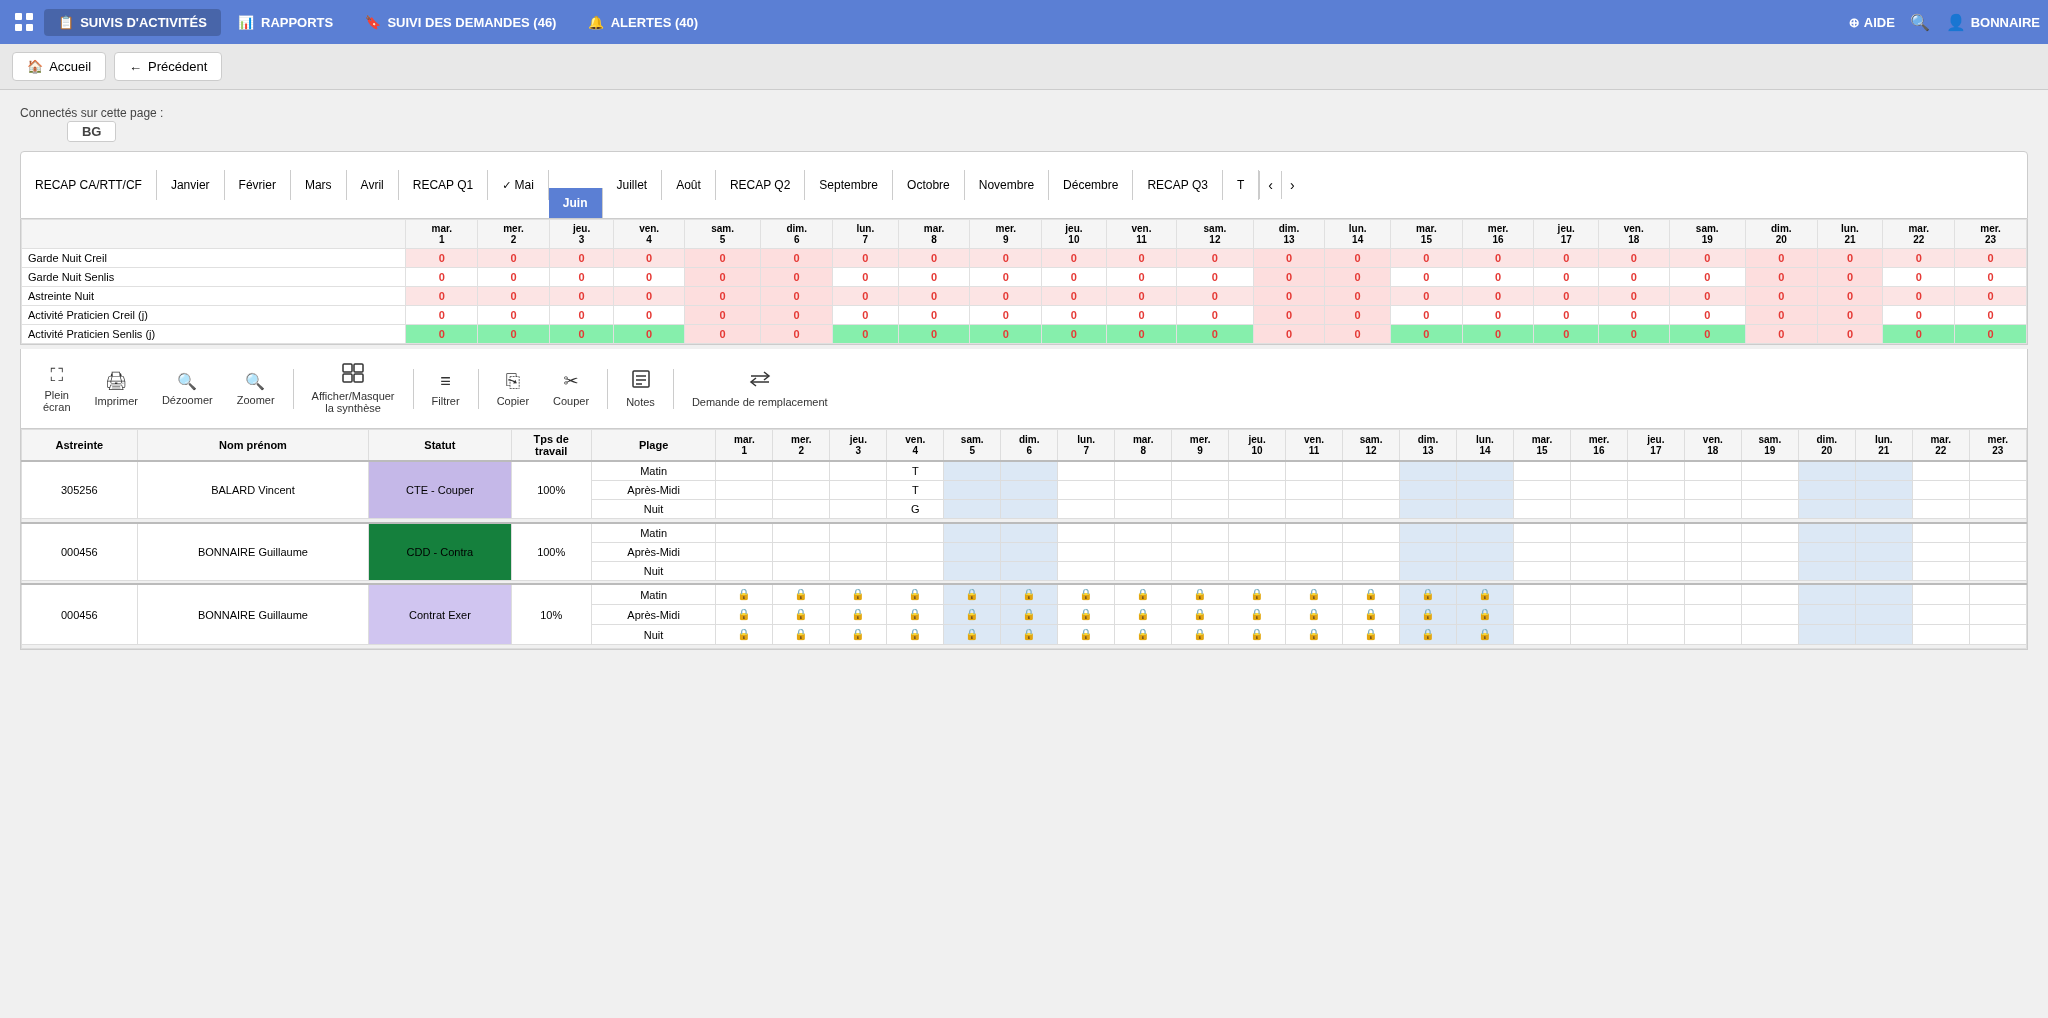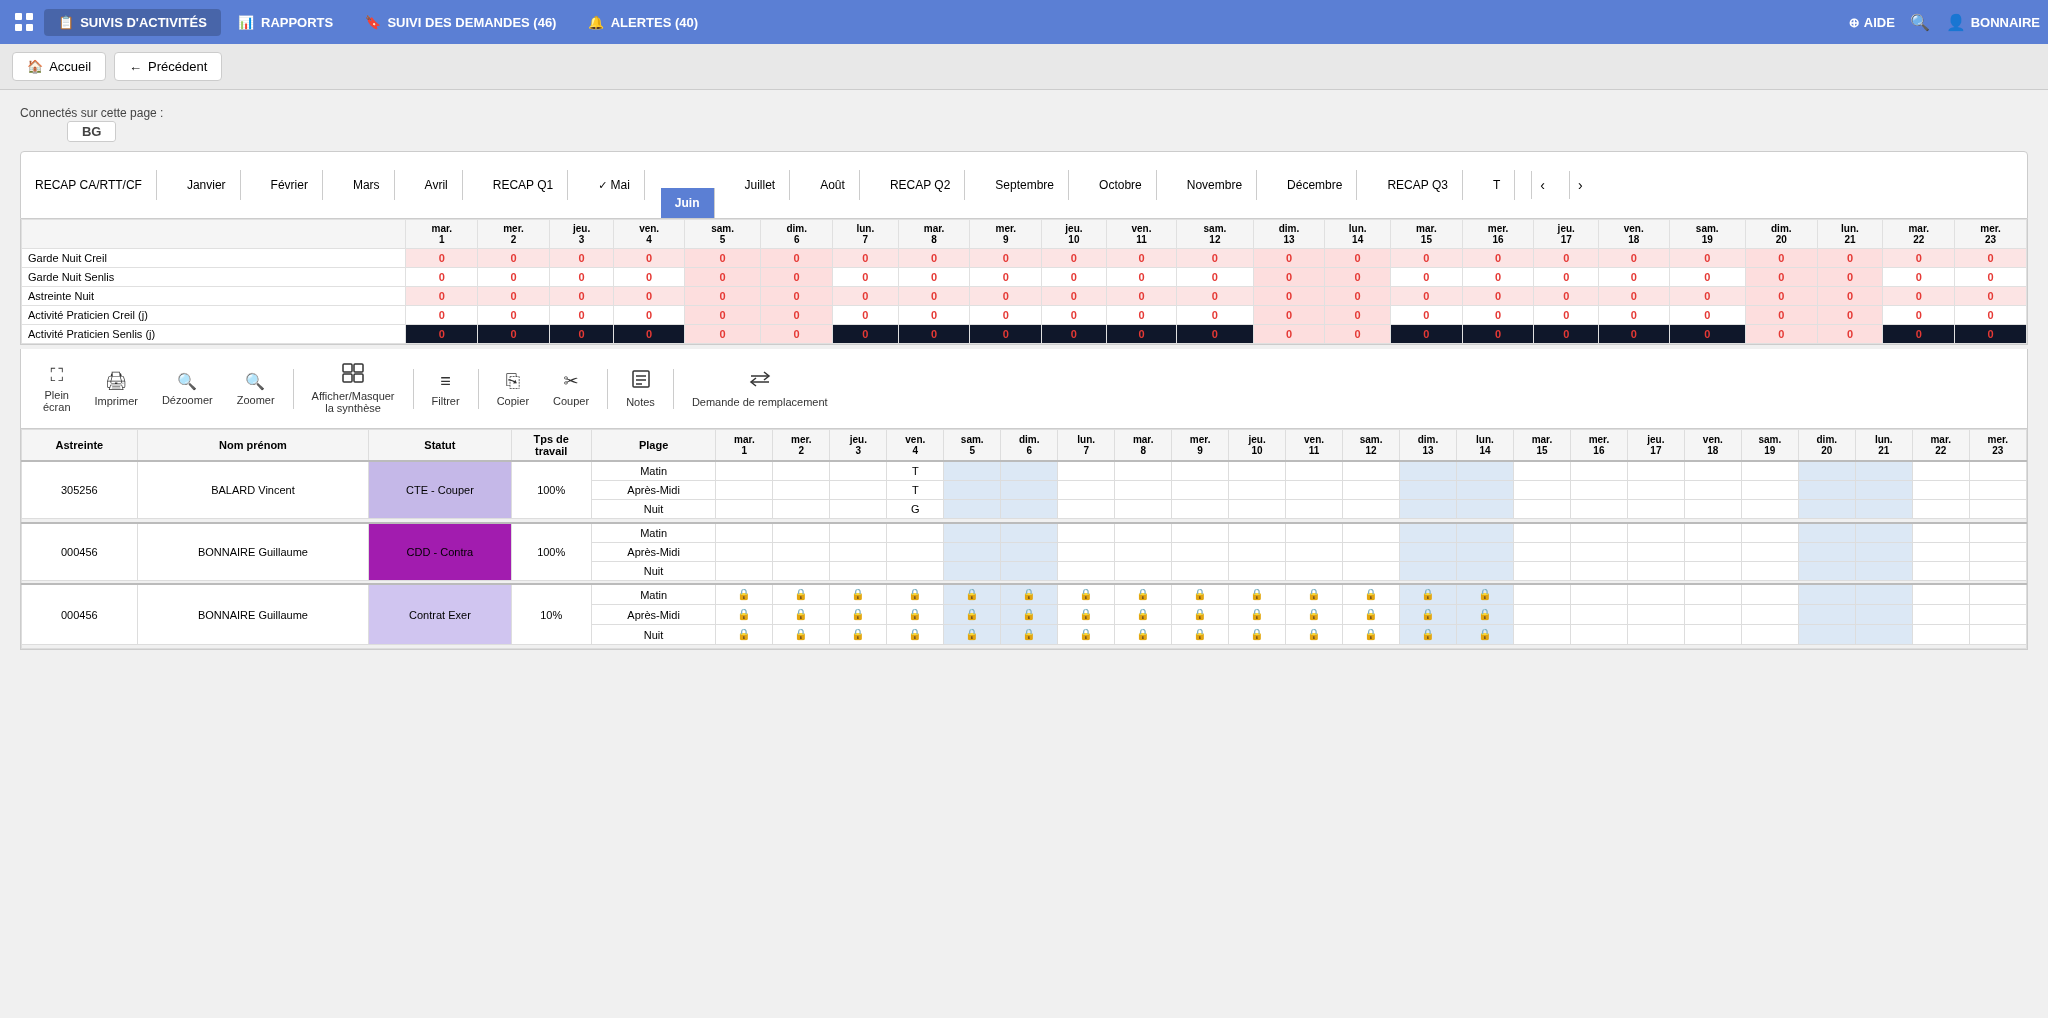--- a/index.html
+++ b/index.html
@@ -77,21 +77,20 @@
 
     
     .tabs-container {
       display: flex;
       align-items: center;
       margin-bottom: 0;
       background: white;
       border: 1px solid #ccc;
       border-radius: 4px 4px 0 0;
       overflow: hidden;
-      gap: 16px;
     }
     .tab {
       padding: 8px 14px;
       border-right: 1px solid #ccc;
       cursor: pointer;
       font-size: 12px;
       white-space: nowrap;
       background: white;
       user-select: none;
     }
@@ -420,21 +419,21 @@
             <td class="cell-red">0</td>
             <td class="cell-red">0</td>
             <td class="cell-red">0</td>
             <td class="cell-red">0</td>
             <td class="cell-red">0</td>
             <td class="cell-red" style="background: rgb(253, 222, 222);">0</td>
             <td class="cell-red" style="background: rgb(253, 222, 222);">0</td>
             <td class="cell-red">0</td>
             <td class="cell-red">0</td>
           </tr>
-          <tr style="background: #0f172a;">
+          <tr style="background: #86efac;">
             <td class="row-label">Activité Praticien Senlis (j)</td>
             <td class="cell-red">0</td>
             <td class="cell-red">0</td>
             <td class="cell-red">0</td>
             <td class="cell-red">0</td>
             <td class="cell-red" style="background: rgb(253, 222, 222);">0</td>
             <td class="cell-red" style="background: rgb(253, 222, 222);">0</td>
             <td class="cell-red">0</td>
             <td class="cell-red">0</td>
             <td class="cell-red">0</td>
@@ -642,21 +641,21 @@
             <td style="background: rgb(220, 232, 245);"></td>
             <td></td>
             <td></td>
           </tr>
           <tr style="height: 4px;">
             <td colspan="28" style="background: rgb(240, 240, 240); padding: 0px;"></td>
           </tr>
           <tr class="row-data row-top">
             <td rowspan="3">000456</td>
             <td rowspan="3">BONNAIRE Guillaume</td>
-            <td rowspan="3" style="background: #a21caf; margin-top: 36px;">CDD - Contra</td>
+            <td rowspan="3" style="background: #15803d; margin-top: 36px;">CDD - Contra</td>
             <td rowspan="3">100%</td>
             <td>Matin</td>
             <td></td>
             <td></td>
             <td></td>
             <td></td>
             <td style="background: rgb(220, 232, 245);"></td>
             <td style="background: rgb(220, 232, 245);"></td>
             <td></td>
             <td></td>

